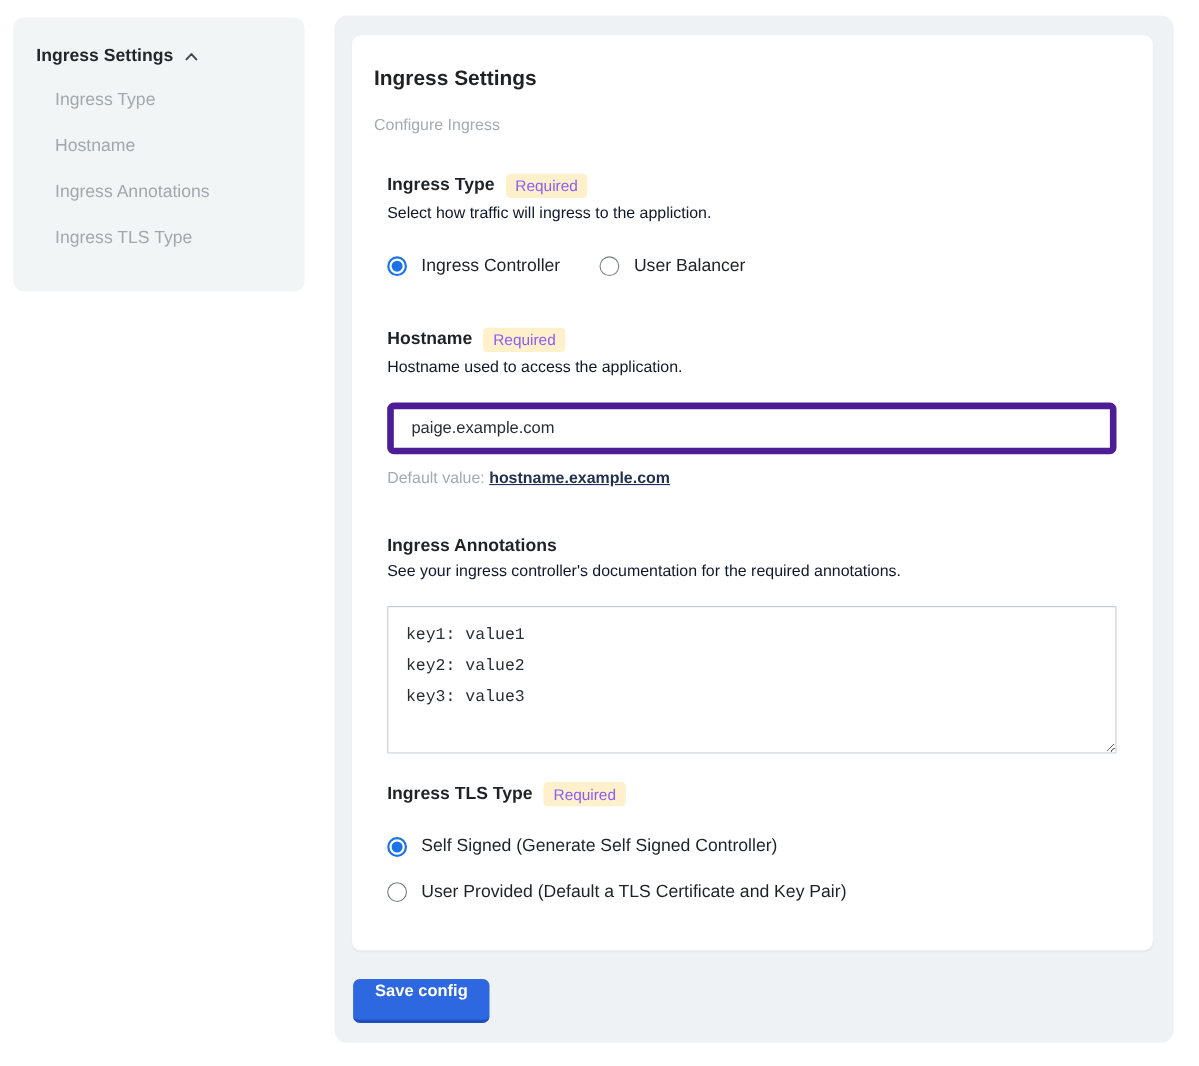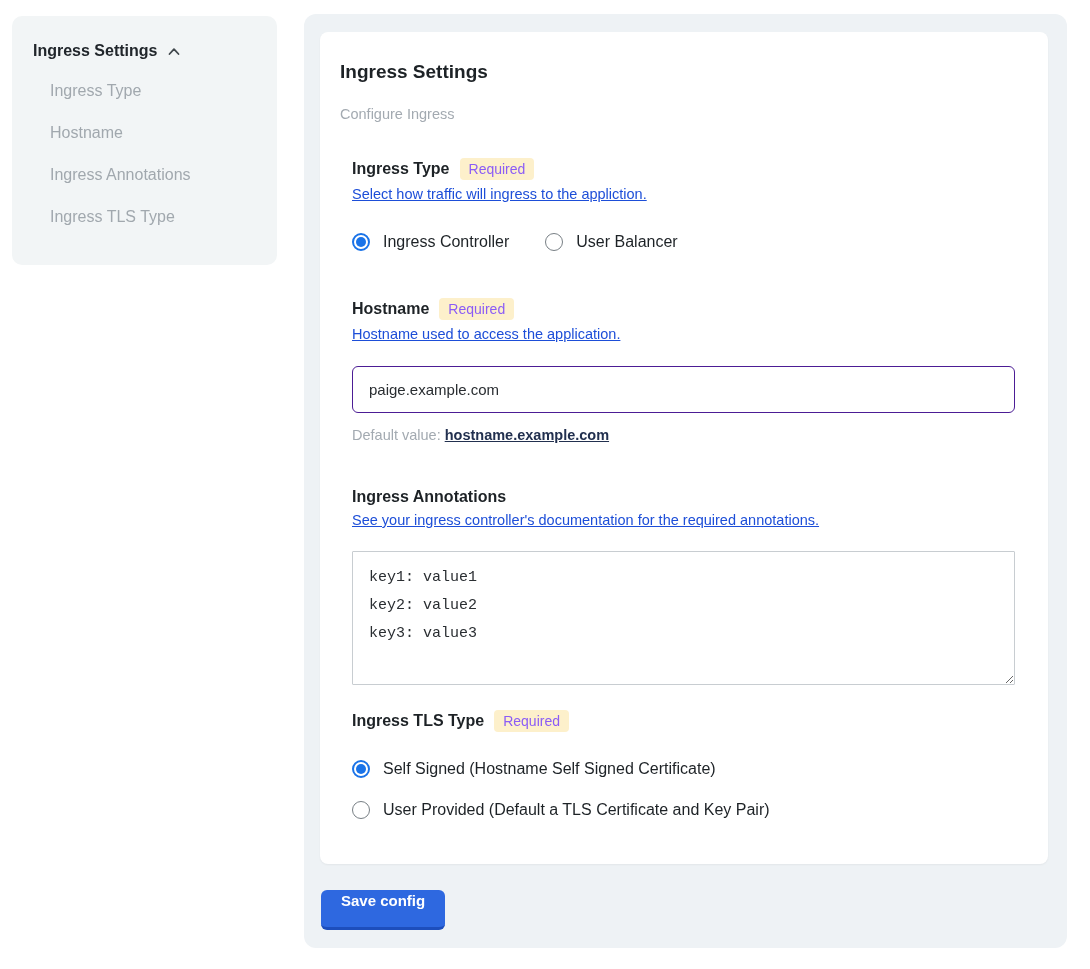--- a/index.html
+++ b/index.html
@@ -23,39 +23,39 @@
     background:#ffffff; border-radius:8px; box-shadow:0 1px 2px rgba(0,0,0,.05);
     padding:29px 32px 0 20px; overflow:hidden; }
   .card-title { font-size:19px; font-weight:700; color:#1d2226; }
   .card-subtitle { margin-top:23px; font-size:14.5px; color:#a3aab1; }
 
   .section { margin-left:12px; width:663px; }
   .label-row { display:flex; align-items:center; gap:10px; }
   .field-label { font-size:16px; font-weight:700; color:#1d2226; }
   .badge { background:#fdf0cb; color:#8b5cf6; font-size:14px; font-weight:400;
     padding:3px 9px; border-radius:4px; }
-  .desc { margin-top:6px; font-size:14.5px; color:#1d4ed8;text-decoration:underline; }
+  .desc { margin-top:6px; font-size:14.5px; color:#0f172a; }
 
   
   .radio-row { margin-top:31px; display:flex; gap:36px; }
   .radio-stack { margin-top:28px; display:flex; flex-direction:column; gap:23px; }
   .radio { display:flex; align-items:center; gap:13px; font-size:16px;
     color:#1d2226; cursor:pointer; }
   .rc { width:18px; height:18px; border-radius:50%; position:relative; flex:none; }
   .rc.off { border:1.5px solid #787f85; background:#fff; }
   .rc.on  { border:2px solid #1a73e8; background:#fff; }
   .rc.on::after { content:""; position:absolute; inset:2px; border-radius:50%;
     background:#1a73e8; }
 
   
   .sec-type { margin-top:36px; }
   .sec-host { margin-top:47px; }
   .sec-anno { margin-top:45px; }
   .sec-tls  { margin-top:21px; }
-  .text-input { margin-top:24px; width:663px; height:47px; border:1px solid #4c1d95;
+  .text-input { margin-top:24px; width:663px; height:47px; border:6px solid #4c1d95;
     border-radius:6px; padding:0 16px; font-size:15px; color:#292d31; outline:none;
     font-family:"Liberation Sans", sans-serif; background:#fff; }
   .default-line { margin-top:14px; font-size:14.5px; color:#a3aab1; }
   .default-line b { color:#22304f; font-weight:700; margin-left:4px;text-decoration:underline; }
   .anno-area { margin-top:23px; width:663px; height:134px; border:1px solid #c8cdd1;
     border-radius:1px; padding:12px 16px; font-family:"Liberation Mono", monospace;
     font-size:15px; line-height:28px; color:#2a2e32; outline:none; resize:both; }
 
   
   .save-btn { position:absolute; left:17px; top:876px; height:40px; padding:0 20px 16px;
@@ -127,21 +127,21 @@
     </div>
 
     <div class="section sec-tls">
       <div class="label-row">
         <span class="field-label">Ingress TLS Type</span>
         <span class="badge">Required</span>
       </div>
       <div class="radio-stack">
         <label class="radio">
           <span class="rc on"></span>
-          <span>Self Signed (Hostname Self Signed Certificate)</span>
+          <span>Self Signed (Generate Self Signed Controller)</span>
         </label>
         <label class="radio">
           <span class="rc off"></span>
           <span>User Provided (Default a TLS Certificate and Key Pair)</span>
         </label>
       </div>
     </div>
   </div>
 
   <button class="save-btn">Save config</button>

